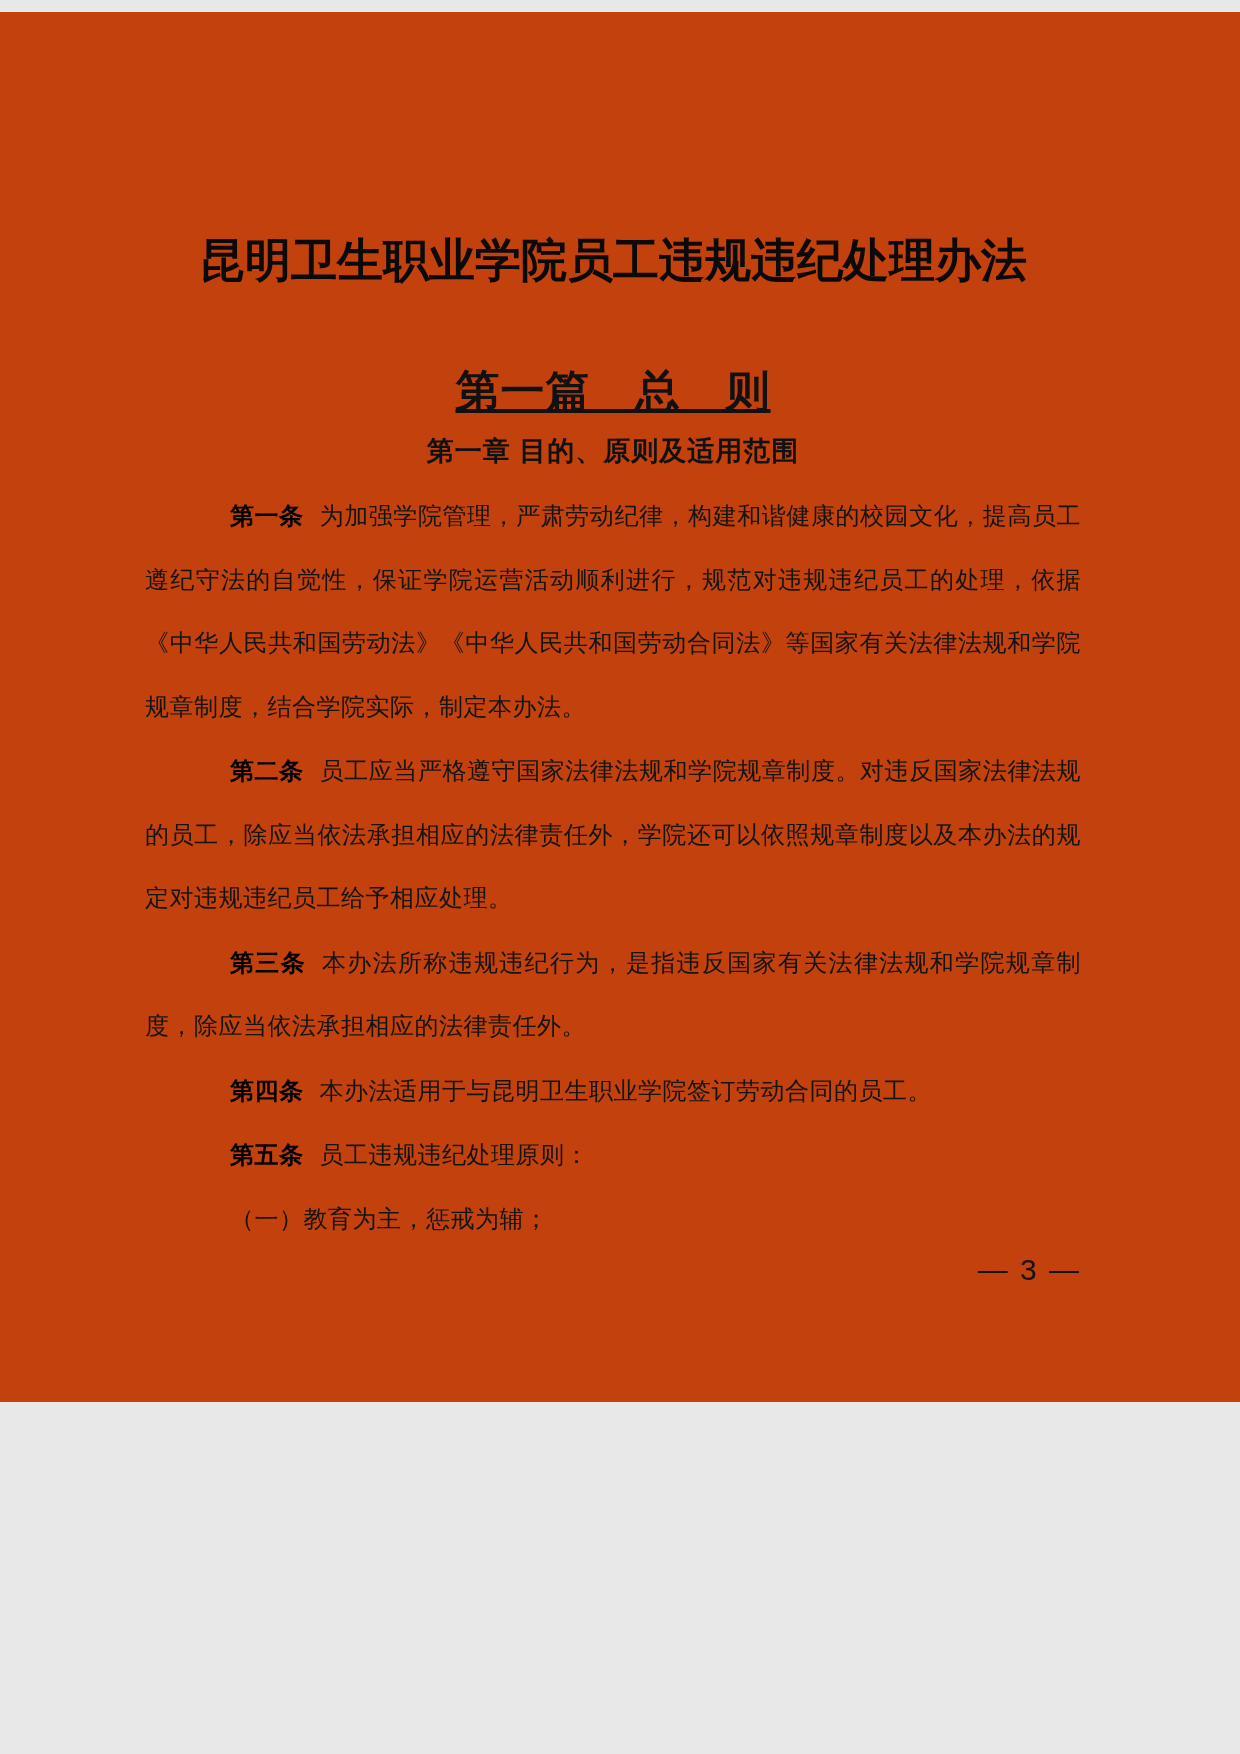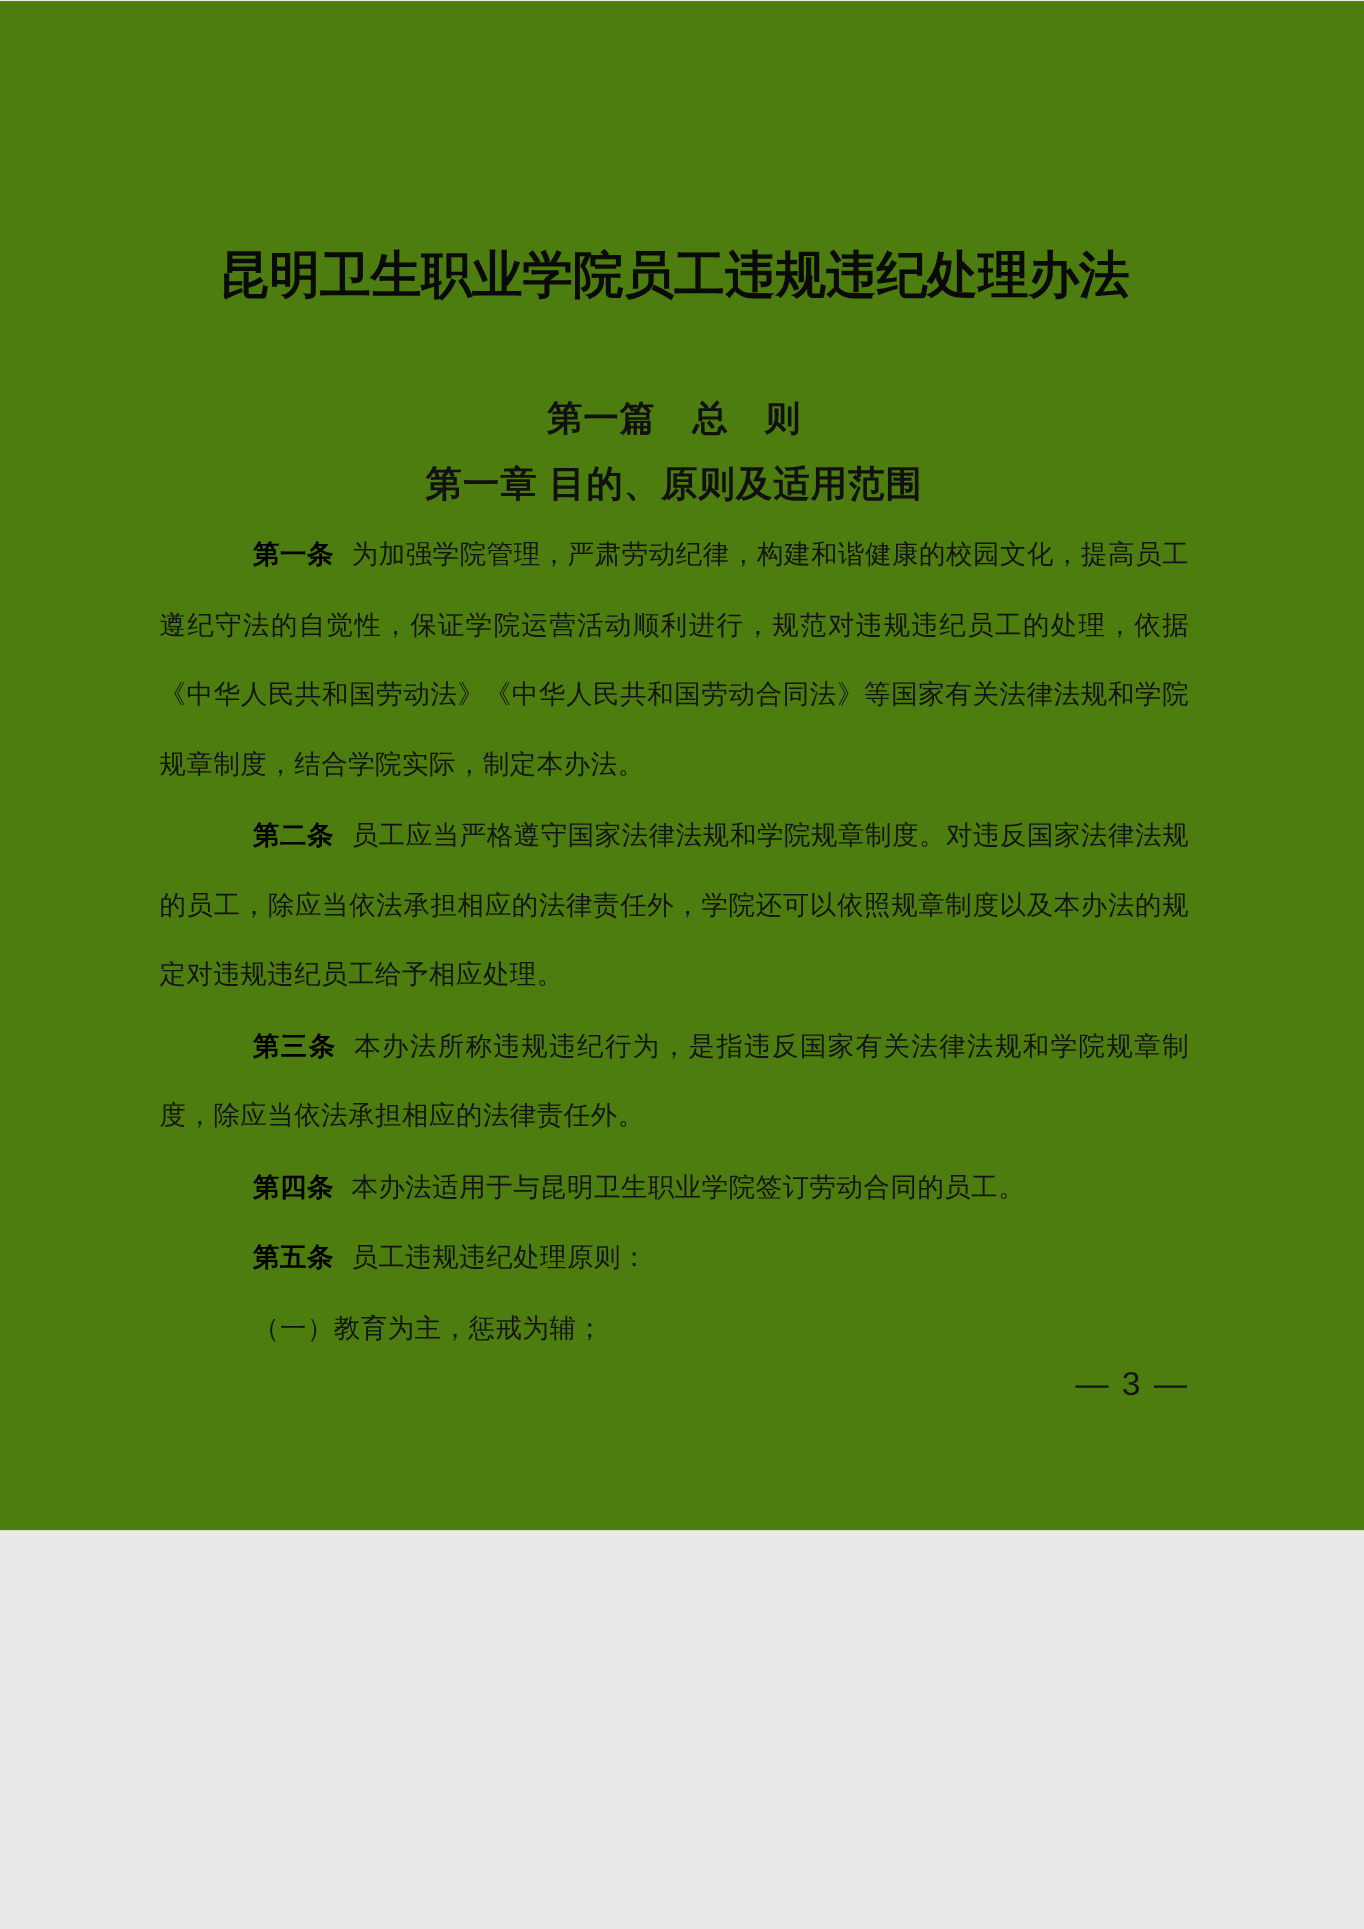--- a/index.html
+++ b/index.html
@@ -4,50 +4,51 @@
 <style>
   html, body {
     margin: 0;
     padding: 0;
     background: #e8e8e8;
   }
   .page {
     position: relative;
     width: 1240px;
     height: 1390px;
-    margin: 1px auto;
-    background: #4d7c0f;
+    margin: 12px auto;
+    background: #c2410c;
     box-sizing: border-box;
     padding: 221px 159px 0 145px;
     overflow: hidden;
     color: #111111;
     font-family: "Liberation Serif", serif;
   }
   .doc-title {
     margin: 0;
     font-size: 46px;
     line-height: 56px;
     font-weight: 700;
     text-align: center;
     letter-spacing: 0px;
     font-family: "Liberation Serif", serif;
     color: #0a0a0a;
   }
   .part-heading {
     margin: 84px 0 0 0;
-    font-size: 32px;
+    font-size: 44px;
     line-height: 36px;
     font-weight: 700;
     text-align: center;
     letter-spacing: 1px;
     font-family: "Liberation Sans", sans-serif;
+    text-decoration: underline;
   }
   .chapter-heading {
     margin: 24px 0 0 0;
-    font-size: 33px;
+    font-size: 27px;
     line-height: 36px;
     font-weight: 700;
     text-align: center;
     letter-spacing: 1px;
     font-family: "Liberation Sans", sans-serif;
   }
   .body-block {
     margin-top: 15px;
   }
   .para {

